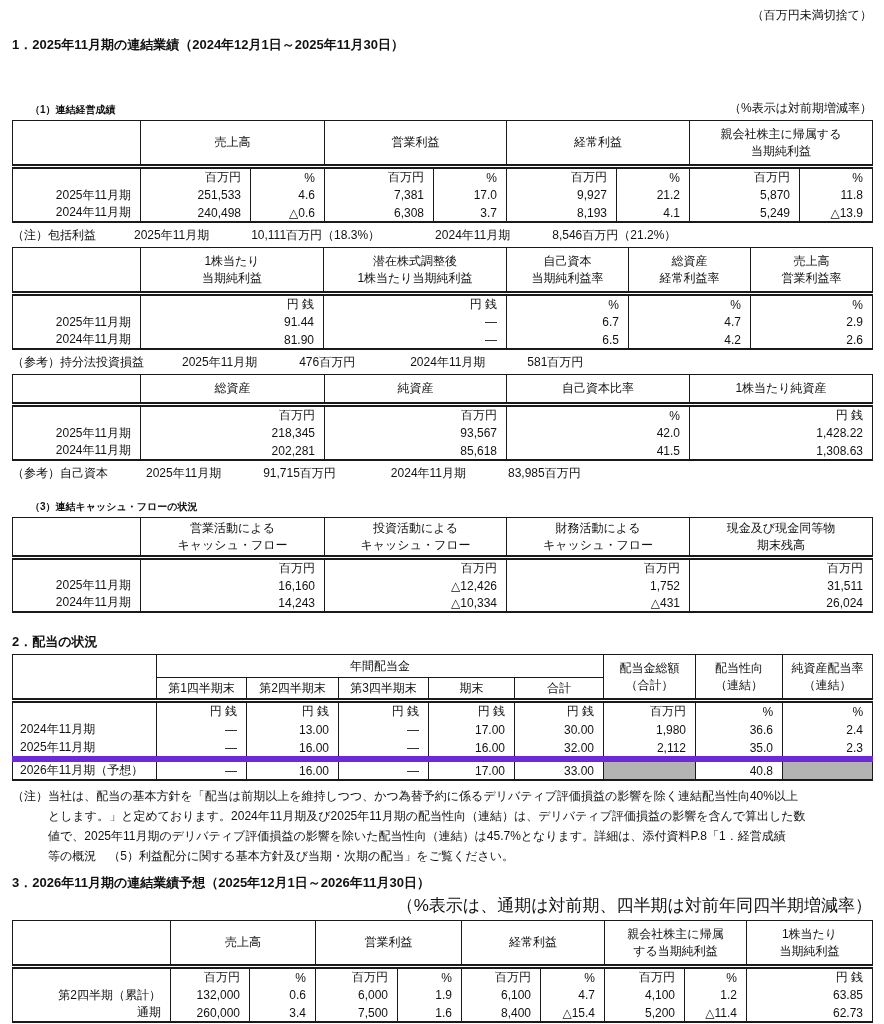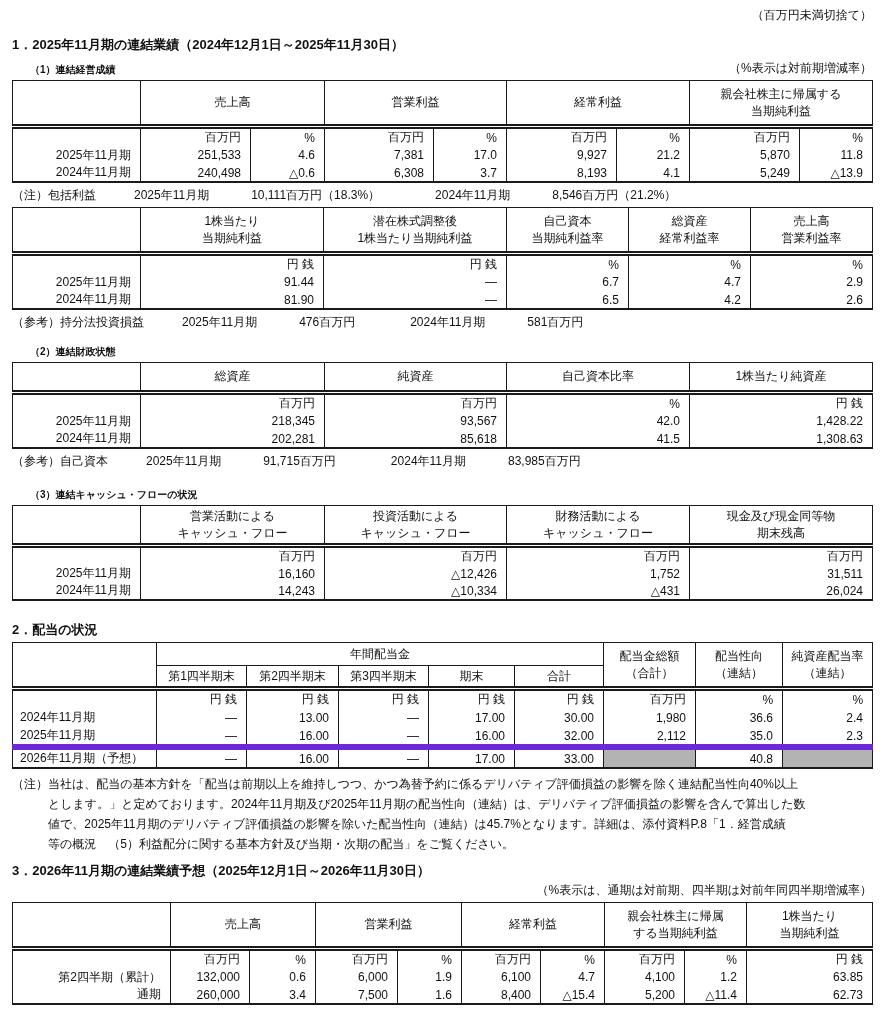--- a/index.html
+++ b/index.html
@@ -4,21 +4,21 @@
 <style>
   * { box-sizing: border-box; }
   html, body { margin: 0; padding: 0; width: 884px; height: 1024px; background: #ffffff; }
   body { font-family: "Liberation Sans", "DejaVu Sans", sans-serif; color: #111; font-size: 12px; }
   .doc { width: 884px; height: 1024px; padding: 6px 12px 0 12px; overflow: hidden; }
 
   .top-note { text-align: right; font-size: 12px; margin-top: 1px; }
   .h-main { font-size: 13px; font-weight: 700; margin-top: 12px; }
   .sub-row { display: flex; justify-content: space-between; align-items: flex-end; margin-top: 6px; }
   .h-sub { font-size: 10px; font-weight: 700; padding-left: 18px; }
-  .right-note { font-size: 12px; }
+  .right-note { font-size: 12px; margin-top: 40px; }
 
   table.fin { border-collapse: collapse; table-layout: fixed; width: 860px;
               border: 1.5px solid #1a1a1a; border-bottom-width: 2.5px; margin-top: 3px; font-size: 12px; }
   table.fin th { border: 1px solid #1a1a1a; border-bottom: 5px double #1a1a1a; font-weight: 500;
                  text-align: center; vertical-align: middle; padding: 1px 3px; line-height: 1.4; }
   table.fin th.annual { border-bottom: 1px solid #1a1a1a; }
   table.fin td { border-left: 1px solid #1a1a1a; border-right: 1px solid #1a1a1a;
                  border-top: 0; border-bottom: 0; padding: 0 9px; text-align: right; vertical-align: middle; }
   .hl { display: block; }
   tr.units td { height: 17px; }
@@ -39,21 +39,21 @@
   .inline-note .g2 { margin-left: 42px; }
   .inline-note .g3 { margin-left: 55px; }
 
   .mt10 { margin-top: 10px; } .mt8 { margin-top: 8px; } .mt14 { margin-top: 14px; }
   .mt18 { margin-top: 18px; } .mt20 { margin-top: 20px; }
 
   .note-block { display: flex; margin-top: 5px; line-height: 20px; font-size: 12px; }
   .note-block .nlabel { width: 36px; flex: none; }
   .note-lines div { white-space: nowrap; }
 
-  .right-note3 { text-align: right; font-size: 12px; margin-top: 2px; }
+  .right-note3 { text-align: right; font-size: 17px; margin-top: 2px; }
 </style>
 </head>
 <body>
 
 <div class="doc">
 
   <div class="top-note">（百万円未満切捨て）</div>
 
   <div class="h-main">1．2025年11月期の連結業績（2024年12月1日～2025年11月30日）</div>
 
@@ -203,21 +203,20 @@
   </table>
 
   <div class="inline-note">
     <span>（参考）持分法投資損益</span>
     <span class="g1">2025年11月期</span>
     <span class="g2">476百万円</span>
     <span class="g3">2024年11月期</span>
     <span class="g2">581百万円</span>
   </div>
 
-  <div class="h-sub mt14">（2）連結財政状態</div>
 
   <table class="fin t3">
     <colgroup>
       <col style="width:128px">
         <col style="width:184px">
         <col style="width:182px">
         <col style="width:183px">
         <col style="width:183px">
     </colgroup>
     <thead>

